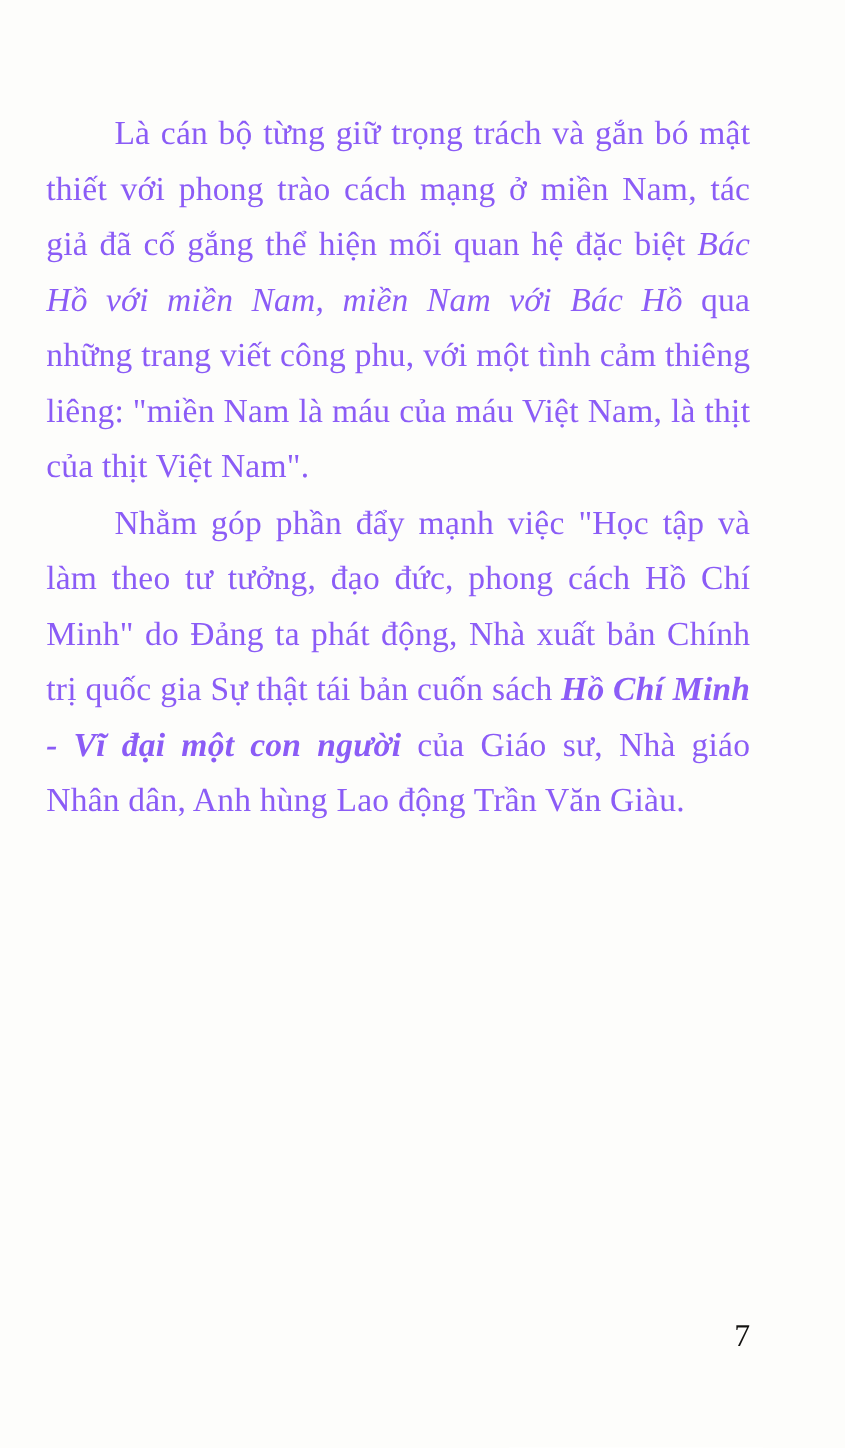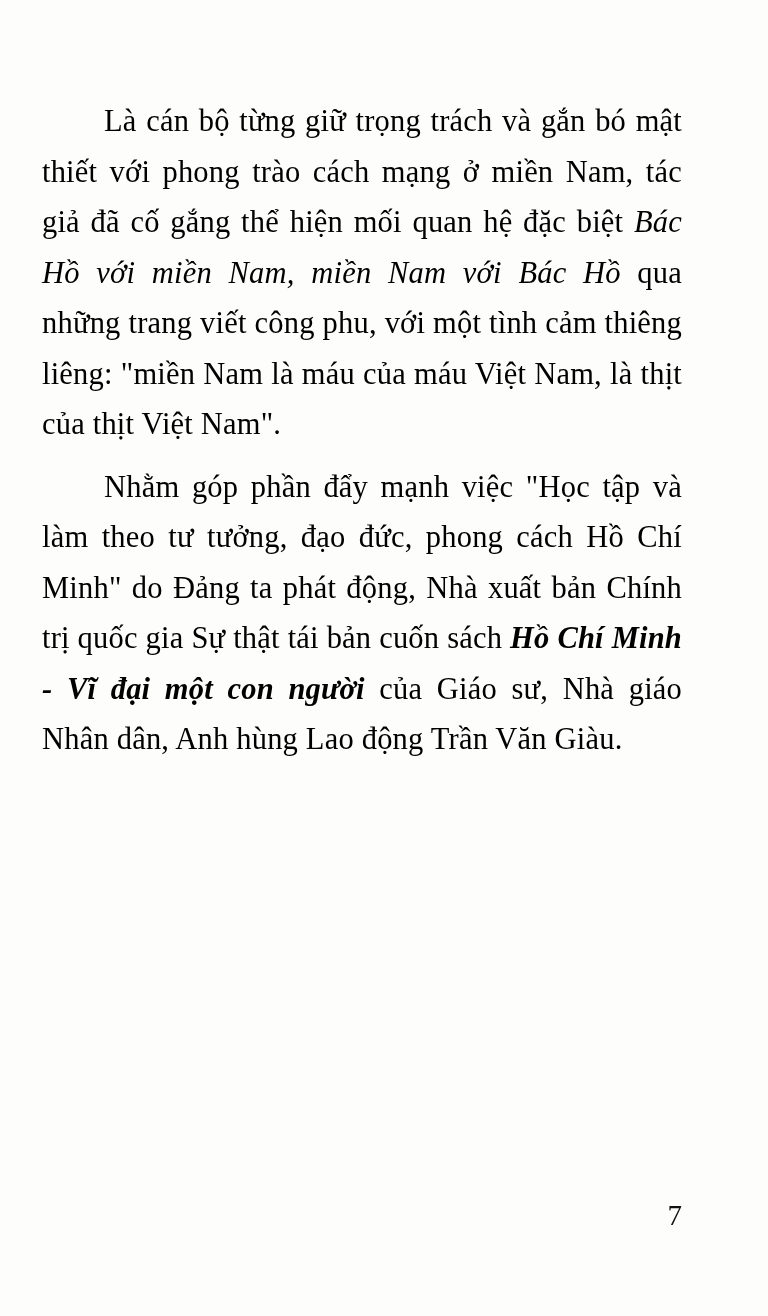--- a/index.html
+++ b/index.html
@@ -26,24 +26,24 @@
     width: 640px;
   }
   p.para {
     margin: 0;
     text-align: justify;
     text-justify: inter-word;
     font-size: 30.5px;
     line-height: 50.5px;
     letter-spacing: 0.2px;
     text-indent: 62px;
-    color: #000000;
+    color: #8b5cf6;
   }
   p.para + p.para {
-    margin-top: 12px;
+    margin-top: 0px;
   }
   .ital {
     font-style: italic;
   }
   .bold-ital {
     font-weight: bold;
     font-style: italic;
   }
   .page-number {
     position: absolute;

